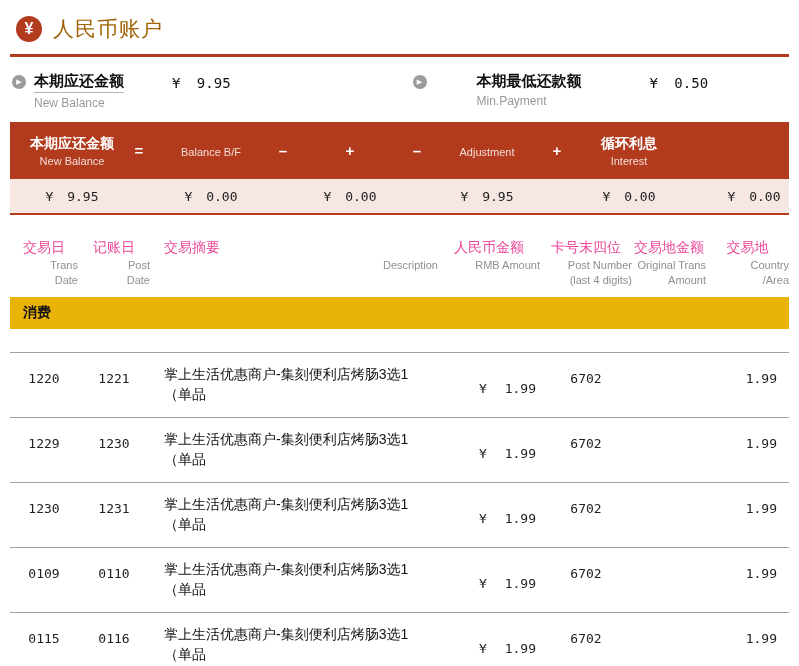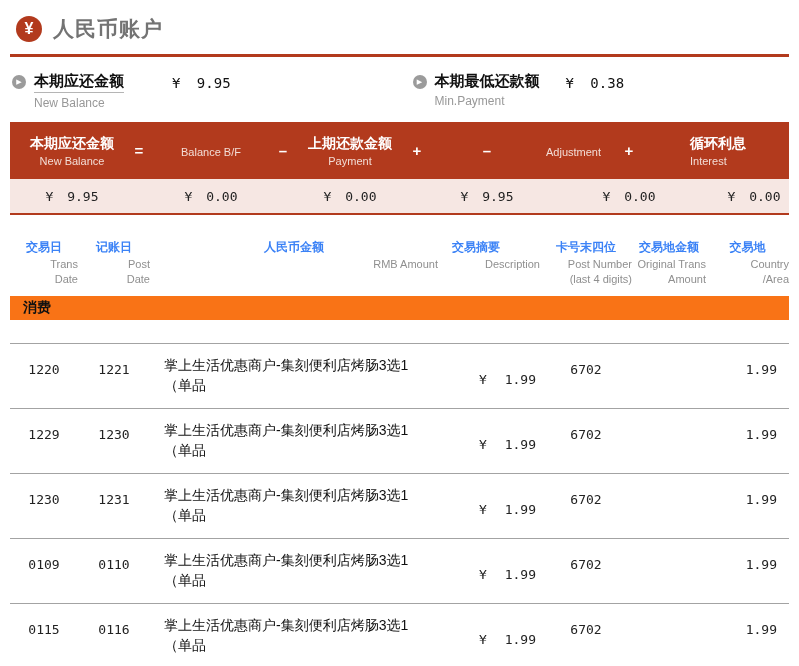--- a/index.html
+++ b/index.html
@@ -13,28 +13,28 @@
   .page { width: 799px; padding: 0 10px; }
 
   
   .title-row { display: flex; align-items: center; gap: 11px; padding: 15px 6px 0 6px; }
   .yuan-badge {
     width: 26px; height: 26px; border-radius: 50%;
     background: #b23a1d; color: #fff;
     display: flex; align-items: center; justify-content: center;
     font-size: 16px; font-weight: bold;
   }
-  .page-title { color: #737373; font-size: 21px; font-weight: bold; letter-spacing: 1px; }
+  .page-title { color: #a16207; font-size: 21px; font-weight: normal; letter-spacing: 1px; }
   .top-rule { height: 3px; background: #b23a1d; margin-top: 11px; }
 
   
   .summary { display: flex; padding: 15px 0 12px 0; }
   .summary-half { display: flex; align-items: flex-start; }
   .summary-half.left  { width: 50%; padding-left: 2px; }
-  .summary-half.right { width: 50%; padding-left: 13px; }
+  .summary-half.right { width: 50%; padding-left: 13px; gap: 42px; }
   .bullet {
     width: 14px; height: 14px; border-radius: 50%;
     background: #9b9b9b; color: #fff;
     display: flex; align-items: center; justify-content: center;
     font-size: 7px; margin-top: 3px; flex: 0 0 14px;
   }
   .sum-labels { margin-left: 8px; }
   .sum-cn { font-size: 15px; font-weight: bold; color: #111; }
   .sum-cn.underlined { border-bottom: 1px solid #b5b5b5; padding-bottom: 1px; }
   .sum-en { font-size: 12px; color: #989898; margin-top: 3px; }
@@ -67,26 +67,26 @@
     font-size: 13px; color: #222; word-spacing: 6px; white-space: nowrap;
   }
 
   
   .tx-grid {
     display: grid;
     grid-template-columns: 68px 72px 288px 102px 92px 74px 1fr;
   }
   .tx-head { padding: 24px 0 10px 0; }
   .th { text-align: center; }
-  .th-cn { font-size: 12px; font-weight: bold; color: #3b82f6; white-space: nowrap; }
+  .th-cn { font-size: 14px; font-weight: normal; color: #ec4899; white-space: nowrap; }
   .th-en { font-size: 11px; color: #8f8f8f; line-height: 13px; margin-top: 2px; text-align: right; }
   .th.desc { text-align: left; padding-left: 14px; }
 
   .section-bar {
-    background: #f97316; height: 24px;
+    background: #eab308; height: 32px;
     display: flex; align-items: center;
     padding-left: 13px;
     font-size: 14px; font-weight: bold; color: #111;
   }
 
   .tx-rows { margin-top: 23px; border-bottom: 2px solid #d6d6d6; }
   .tx-row { border-top: 1px solid #a3a3a3; padding: 11px 0 12px 0; min-height: 65px; align-items: flex-start; }
   .td { text-align: center; padding-top: 7px; }
   .mono { font-family: "DejaVu Sans Mono", "Liberation Mono", monospace; font-size: 13px; color: #222; }
   .td.desc {
@@ -115,38 +115,34 @@
         <div class="sum-en">New Balance</div>
       </div>
       <div class="sum-value">¥ 9.95</div>
     </div>
     <div class="summary-half right">
       <div class="bullet">▶</div>
       <div class="sum-labels">
         <div class="sum-cn">本期最低还款额</div>
         <div class="sum-en">Min.Payment</div>
       </div>
-      <div class="sum-value">¥ 0.38</div>
+      <div class="sum-value">¥ 0.50</div>
     </div>
   </div>
 
   <div class="formula-bar formula-grid">
     <div class="f-cell">
       <div class="f-cn">本期应还金额</div>
       <div class="f-en">New Balance</div>
     </div>
     <div class="f-op">=</div>
     <div class="f-cell">
       <div class="f-en">Balance B/F</div>
     </div>
     <div class="f-op">–</div>
-    <div class="f-cell">
-      <div class="f-cn">上期还款金额</div>
-      <div class="f-en">Payment</div>
-    </div>
     <div class="f-op">+</div>
     <div class="f-op">–</div>
     <div class="f-cell">
       <div class="f-en">Adjustment</div>
     </div>
     <div class="f-op">+</div>
     <div class="f-cell">
       <div class="f-cn">循环利息</div>
       <div class="f-en">Interest</div>
     </div>
@@ -170,29 +166,29 @@
     <div class="th">
       <div class="th-cn">交易日</div>
       <div class="th-en">Trans</div>
       <div class="th-en">Date</div>
     </div>
     <div class="th">
       <div class="th-cn">记账日</div>
       <div class="th-en">Post</div>
       <div class="th-en">Date</div>
     </div>
-    <div class="th">
-      <div class="th-cn">人民币金额</div>
-      <div class="th-en">RMB Amount</div>
-    </div>
     <div class="th desc">
       <div class="th-cn">交易摘要</div>
       <div class="th-en">Description</div>
     </div>
     <div class="th">
+      <div class="th-cn">人民币金额</div>
+      <div class="th-en">RMB Amount</div>
+    </div>
+    <div class="th">
       <div class="th-cn">卡号末四位</div>
       <div class="th-en">Post Number</div>
       <div class="th-en">(last 4 digits)</div>
     </div>
     <div class="th">
       <div class="th-cn">交易地金额</div>
       <div class="th-en">Original Trans</div>
       <div class="th-en">Amount</div>
     </div>
     <div class="th">

